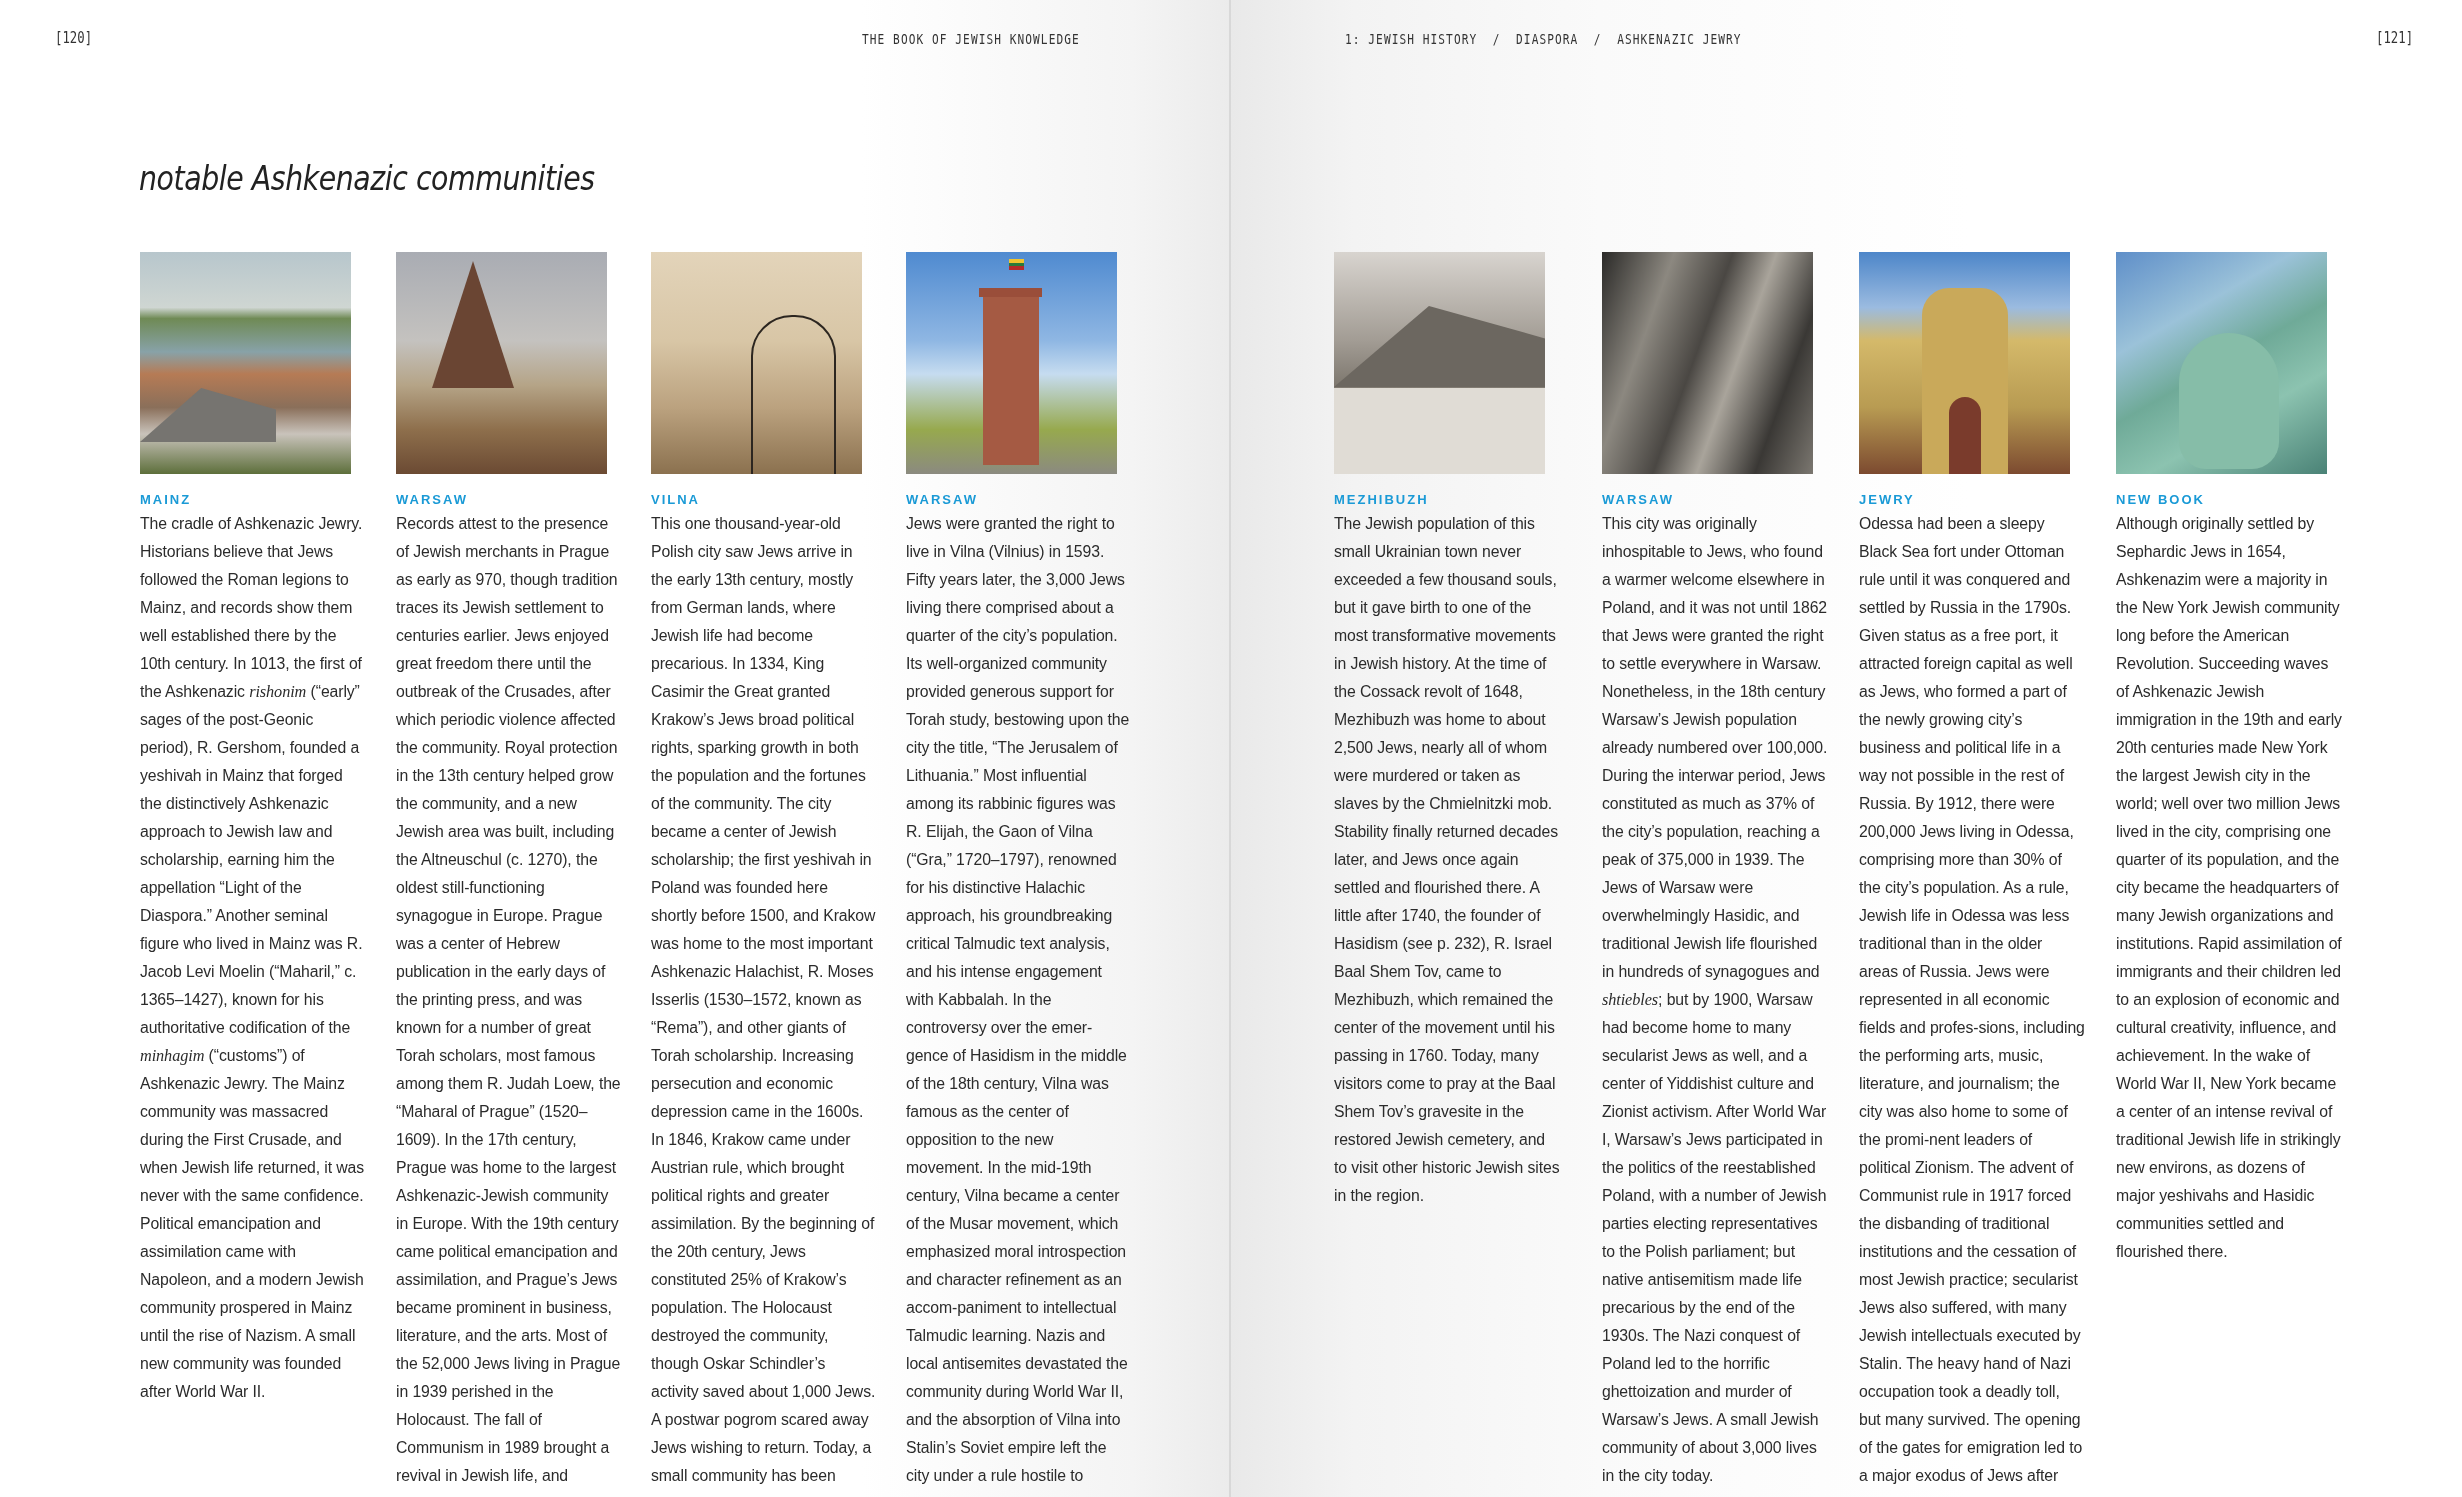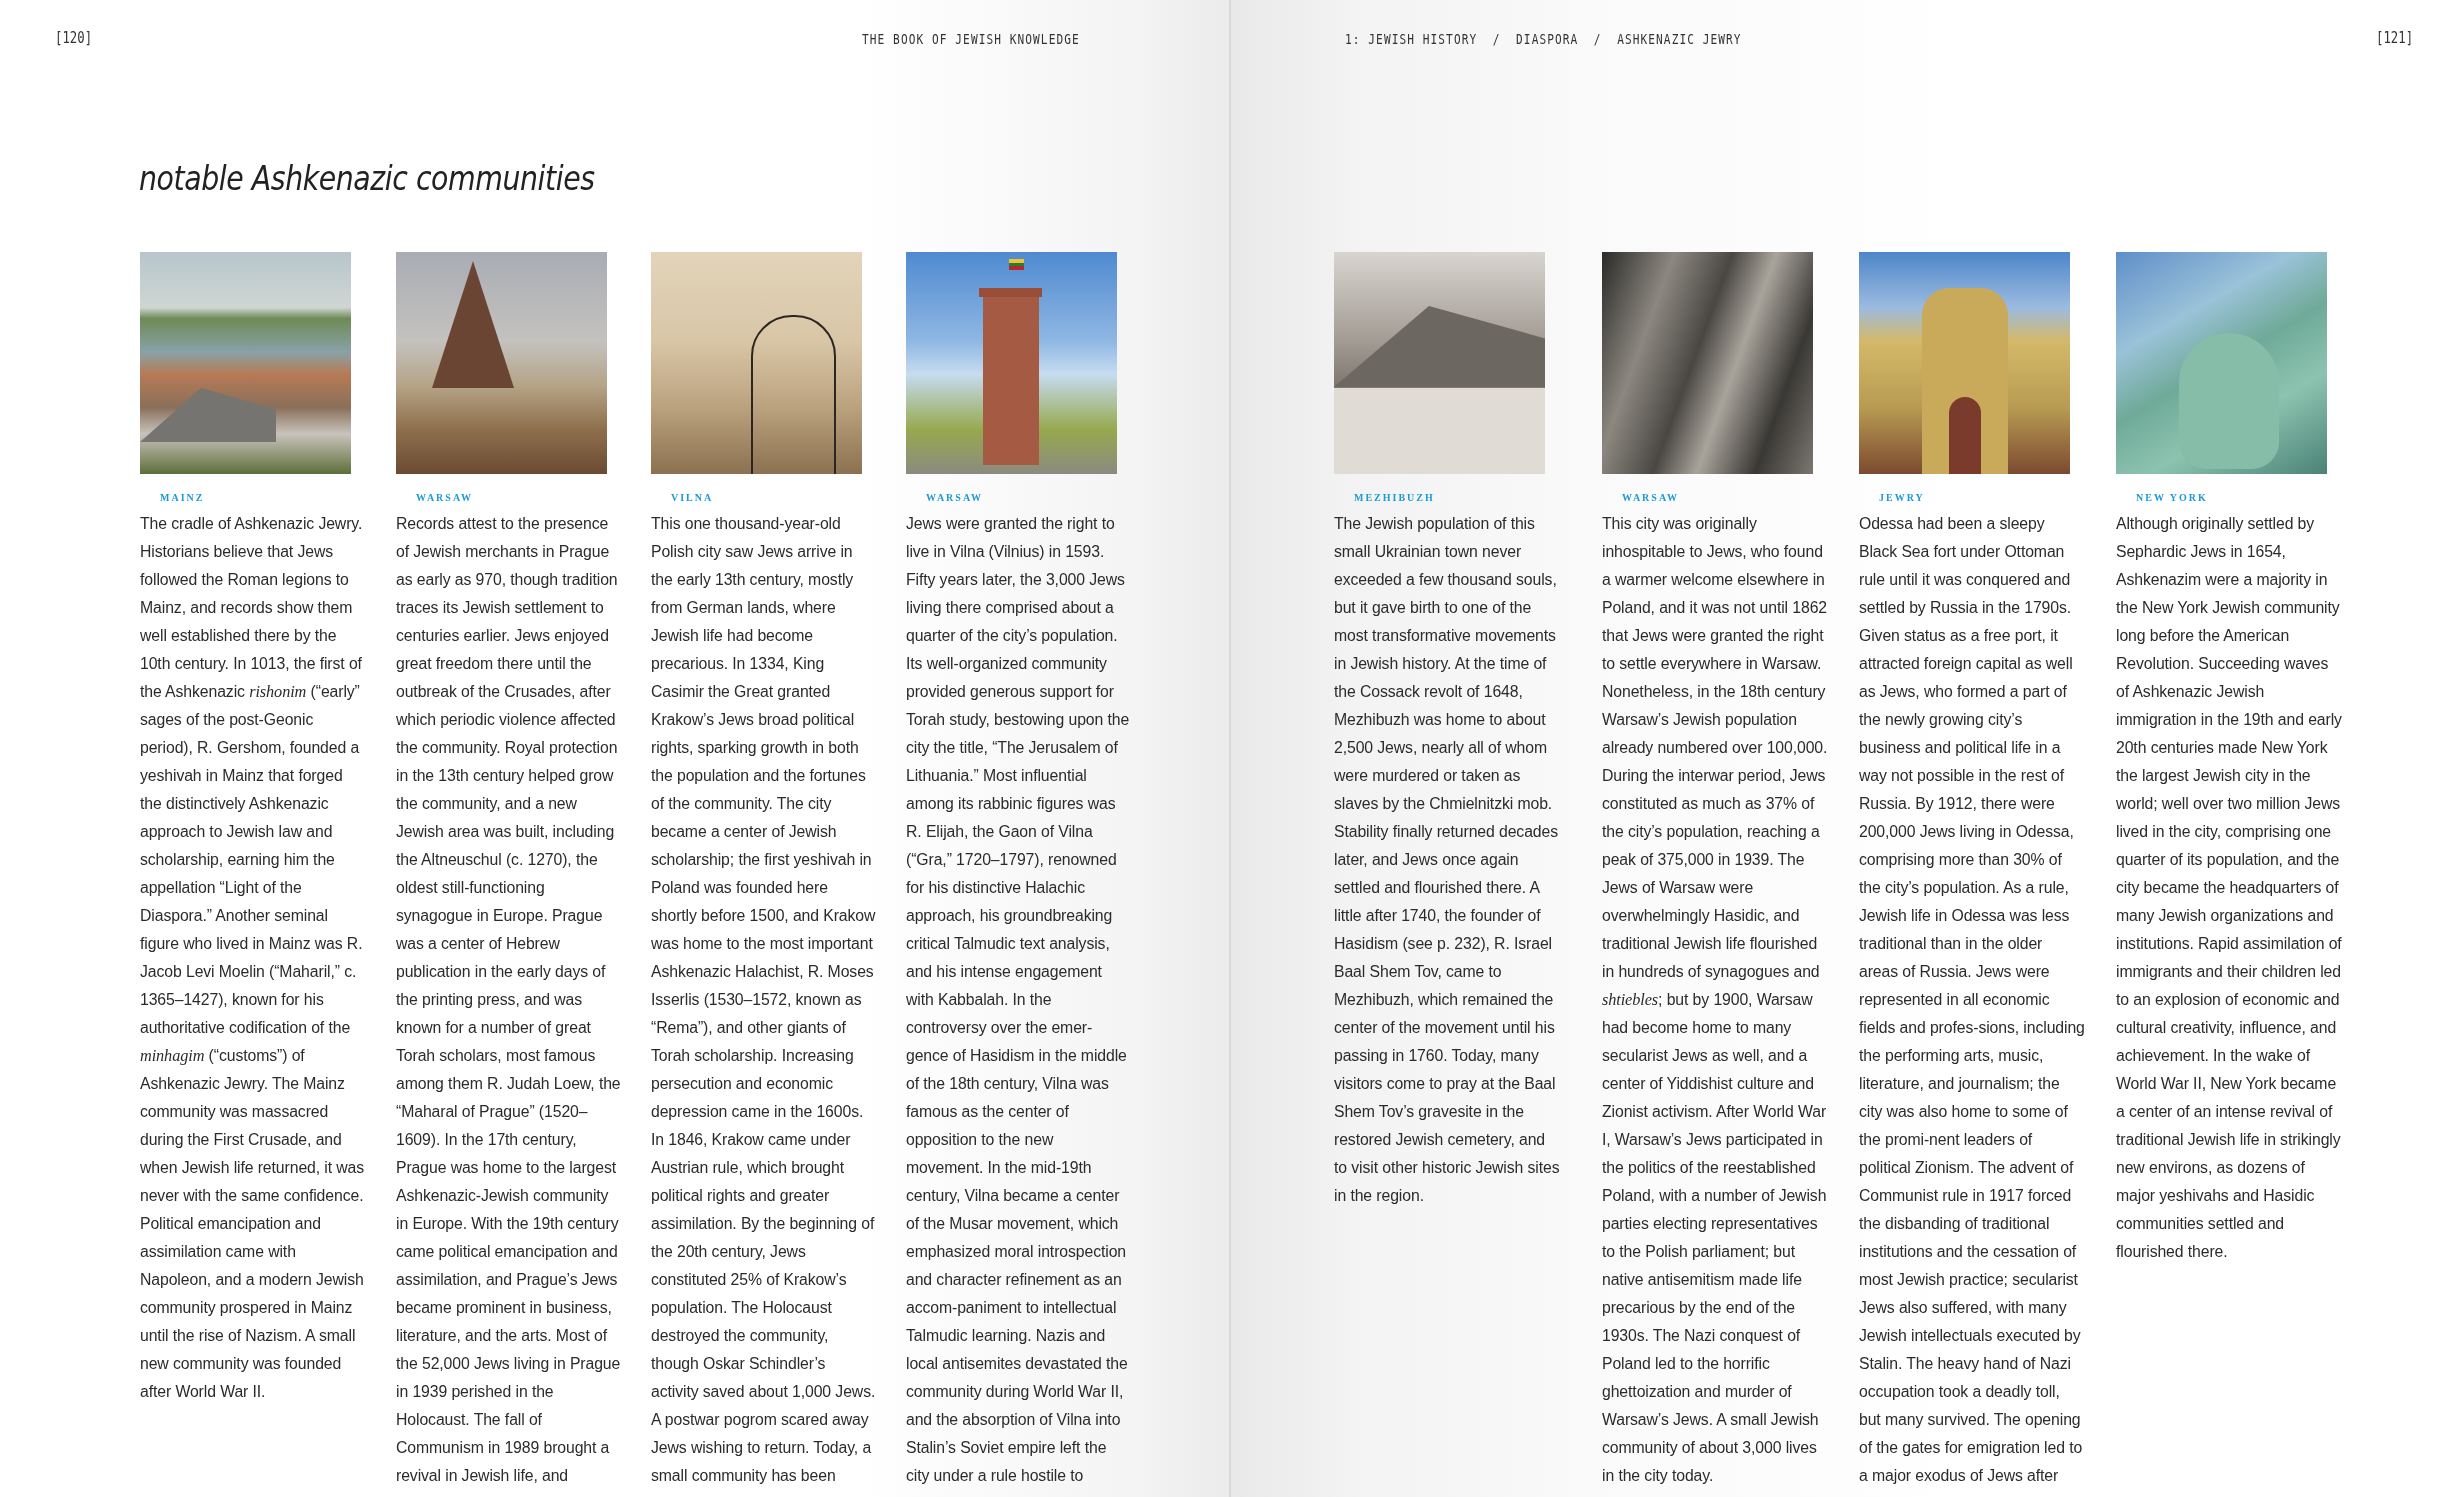--- a/index.html
+++ b/index.html
@@ -30,22 +30,22 @@
     font-style:italic; font-weight:300;
     font-size:33px; color:#222;
     transform:scaleX(0.86); transform-origin:left top;
     letter-spacing:-0.5px;
   }
 
   .col { position:absolute; top:252px; width:217px; }
   .photo { width:211px; height:222px; display:block; position:relative; overflow:hidden; }
   .city {
     margin-top:18px; height:16.3px;
-    font-family:Liberation Serif, serif; font-weight:bold;
-    font-size:10px; letter-spacing:2px; color:#1a9ad6;margin-left:20px;
+    font-family:Liberation Sans, sans-serif; font-weight:bold;
+    font-size:13px; letter-spacing:2px; color:#1a9ad6;
   }
   .body {
     margin-top:1.8px;
     font-family:"Liberation Sans", sans-serif;
     font-size:15.8px; line-height:28px; color:#2b2b2b;
     width:226px;
     letter-spacing:-0.1px;
   }
   .body i { font-family:"Liberation Serif", serif; font-size:16.3px; }
 
@@ -140,16 +140,16 @@
     <div class="dome"></div>
   </div>
   <div class="city">JEWRY</div>
   <div class="body">Odessa had been a sleepy Black Sea fort under Ottoman rule until it was conquered and settled by Russia in the 1790s. Given status as a free port, it attracted foreign capital as well as Jews, who formed a part of the newly growing city’s business and political life in a way not possible in the rest of Russia. By 1912, there were 200,000 Jews living in Odessa, comprising more than 30% of the city’s population. As a rule, Jewish life in Odessa was less traditional than in the older areas of Russia. Jews were represented in all economic fields and profes-sions, including the performing arts, music, literature, and journalism; the city was also home to some of the promi-nent leaders of political Zionism. The advent of Communist rule in 1917 forced the disbanding of traditional institutions and the cessation of most Jewish practice; secularist Jews also suffered, with many Jewish intellectuals executed by Stalin. The heavy hand of Nazi occupation took a deadly toll, but many survived. The opening of the gates for emigration led to a major exodus of Jews after 1990, with thousands going to the United States or Israel. About 35,000 Jews remain in Odessa today.</div>
 </div>
 
 <div class="col" style="left:2116px;">
   <div class="photo ph-ny">
     <div class="face"></div>
   </div>
-  <div class="city">NEW YORK</div>
+  <div class="city">NEW BOOK</div>
   <div class="body">Although originally settled by Sephardic Jews in 1654, Ashkenazim were a majority in the New York Jewish community long before the American Revolution. Succeeding waves of Ashkenazic Jewish immigration in the 19th and early 20th centuries made New York the largest Jewish city in the world; well over two million Jews lived in the city, comprising one quarter of its population, and the city became the headquarters of many Jewish organizations and institutions. Rapid assimilation of immigrants and their children led to an explosion of economic and cultural creativity, influence, and achievement. In the wake of World War II, New York became a center of an intense revival of traditional Jewish life in strikingly new environs, as dozens of major yeshivahs and Hasidic communities settled and flourished there.</div>
 </div>
 
 
 </body></html>

